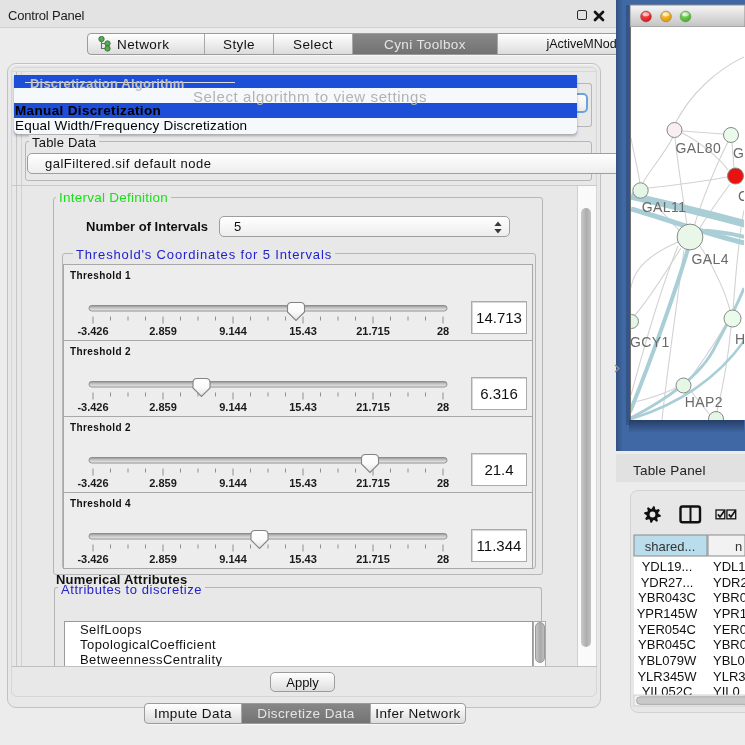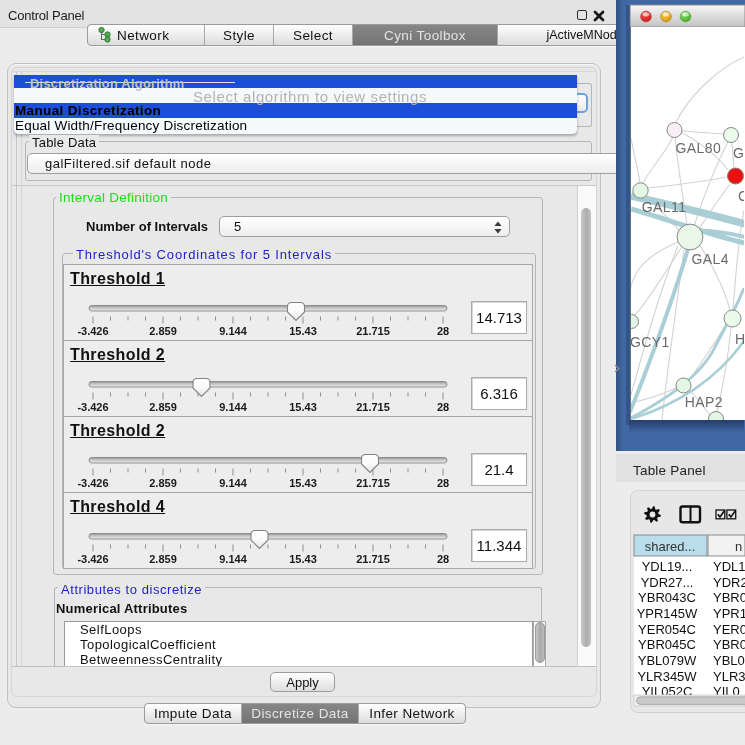--- a/index.html
+++ b/index.html
@@ -8,33 +8,33 @@
 .abs{position:absolute;}
 
 #titlebar{left:0;top:0;width:616px;height:28px;background:#e3e3e3;border-bottom:1px solid #d0d0d0;}
 #titlebar .t{position:absolute;left:8px;top:8px;font-size:13px;color:#1c1c1c;letter-spacing:-.2px;}
 #icon-float{left:577px;top:10px;width:10px;height:10px;border:1.6px solid #2b2b2b;border-radius:2px;}
 
 .segbar{display:flex;border:1px solid #9b9b9b;border-radius:4px;overflow:hidden;background:linear-gradient(#ffffff,#dcdcdc);box-shadow:0 1px 0 rgba(255,255,255,.6);}
 .seg{display:flex;align-items:center;justify-content:center;font-size:13.5px;color:#111;border-right:1px solid #a8a8a8;letter-spacing:.4px;}
 .seg:last-child{border-right:none;}
 .seg.sel{background:linear-gradient(#878787,#737373);color:#e4e4e4;}
-#toptabs{left:87px;top:24px;width:604px;height:22px;}
+#toptabs{left:87px;top:33px;width:604px;height:22px;}
 #bottabs{left:144px;top:703px;width:322px;height:21px;}
 
 #bigpanel{left:7px;top:63px;width:594px;height:645px;background:#e8e8e8;border:1px solid #c2c2c2;border-radius:9px;box-shadow:inset 0 1px 0 #f5f5f5;}
 #innerline{left:11px;top:67px;width:586px;height:630px;border:1px solid #d6d6d6;border-radius:6px;}
 
 .group{border:1px solid #b6b6b6;border-radius:3px;}
 .gtitle{position:absolute;background:#e8e8e8;padding:0 3px;font-size:13px;white-space:nowrap;}
 
 .combo{background:linear-gradient(#ffffff,#ededed);border:1px solid #9e9e9e;border-radius:5px;font-size:13px;color:#111;display:flex;align-items:center;}
 
 .tbox{left:63px;width:470px;height:77px;background:#ededed;border:1px solid #a8a8a8;}
-.tbox .lab{position:absolute;left:6px;top:5px;font-size:16px;font-weight:bold;color:#111;letter-spacing:.4px;text-decoration:underline;}
+.tbox .lab{position:absolute;left:6px;top:5px;font-size:10px;font-weight:bold;color:#111;letter-spacing:.4px;}
 .vbox{position:absolute;left:407px;top:36px;width:56px;height:33px;background:#fff;border:1px solid #ababab;box-shadow:inset 1px 1px 0 #d7d7d7;display:flex;align-items:center;justify-content:center;font-size:15px;color:#111;}
 
 #attrlist{left:64px;top:621px;width:469px;height:45px;background:#fff;border:1px solid #9a9a9a;border-bottom:none;font-size:13px;color:#111;overflow:hidden;}
 #attrlist div{padding-left:15px;height:15px;line-height:15px;letter-spacing:.45px;}
 
 .btn{background:linear-gradient(#ffffff,#dedede);border:1px solid #9c9c9c;border-radius:5px;display:flex;align-items:center;justify-content:center;font-size:13px;color:#111;}
 
 #rightbg{left:616px;top:0;width:129px;height:451px;}
 #tpbar{left:616px;top:454px;width:129px;height:28px;background:#e1e1e1;}
 #tpbar .t{position:absolute;left:17px;top:8.5px;font-size:13.5px;color:#222;letter-spacing:.2px;}
@@ -184,34 +184,34 @@
         <text x="239" y="70" text-anchor="middle" font-size="11" font-weight="bold" fill="#1a1a1a">15.43</text>
         <text x="309" y="70" text-anchor="middle" font-size="11" font-weight="bold" fill="#1a1a1a">21.715</text>
         <text x="379" y="70" text-anchor="middle" font-size="11" font-weight="bold" fill="#1a1a1a">28</text>
 <path d="M187.0 47L187.0 41.5Q187.0 37.5 191.0 37.5L200.0 37.5Q204.0 37.5 204.0 41.5L204.0 47L195.5 55.5Z" fill="url(#th)" stroke="#838383" stroke-width="1.1"></path>
 </svg>
       <div class="vbox">11.344</div>
     </div>
 
   <div class="abs group" style="left:54px;top:587px;width:488px;height:79px;border-bottom:none;border-radius:3px 3px 0 0;"></div>
   <div class="abs gtitle" style="left:58px;top:582px;color:#2222cc;letter-spacing:.55px;">Attributes to discretize</div>
-  <div class="abs" style="left:56px;top:601px;font-size:13px;font-weight:bold;color:#111;letter-spacing:.2px;">Numerical Attributes</div>
+  <div class="abs" style="left:56px;top:572px;font-size:13px;font-weight:bold;color:#111;letter-spacing:.2px;">Numerical Attributes</div>
   <div class="abs" id="attrlist">
     <div>SelfLoops</div>
     <div>TopologicalCoefficient</div>
     <div>BetweennessCentrality</div>
   </div>
   <div class="abs" style="left:533px;top:621px;width:13px;height:45px;background:#fcfcfc;border:1px solid #aaa;border-bottom:none;"></div>
   <div class="abs" style="left:534.5px;top:622px;width:10.5px;height:41px;background:linear-gradient(90deg,#c6c6c6,#a9a9a9 55%,#bdbdbd);border:1px solid #9a9a9a;border-radius:5px;"></div>
 
   <div class="abs btn" style="left:270px;top:672px;width:65px;height:20px;">Apply</div>
 
   <div class="abs segbar" id="bottabs">
     <div class="seg" style="width:97px;">Impute Data</div>
-    <div class="seg sel" style="width:117px;">Discretize Data</div>
+    <div class="seg sel" style="width:129px;">Discretize Data</div>
     <div class="seg" style="flex:1;">Infer Network</div>
   </div>
 
   <svg class="abs" id="rightbg" width="129" height="451" viewBox="0 0 129 451">
 <defs>
 <linearGradient id="wtb" x1="0" y1="0" x2="0" y2="1">
 <stop offset="0" stop-color="#f7f7f7"></stop>
           <stop offset="0.5" stop-color="#dcdcdc"></stop>
           <stop offset="1" stop-color="#c3c3c3"></stop>
 </linearGradient>

